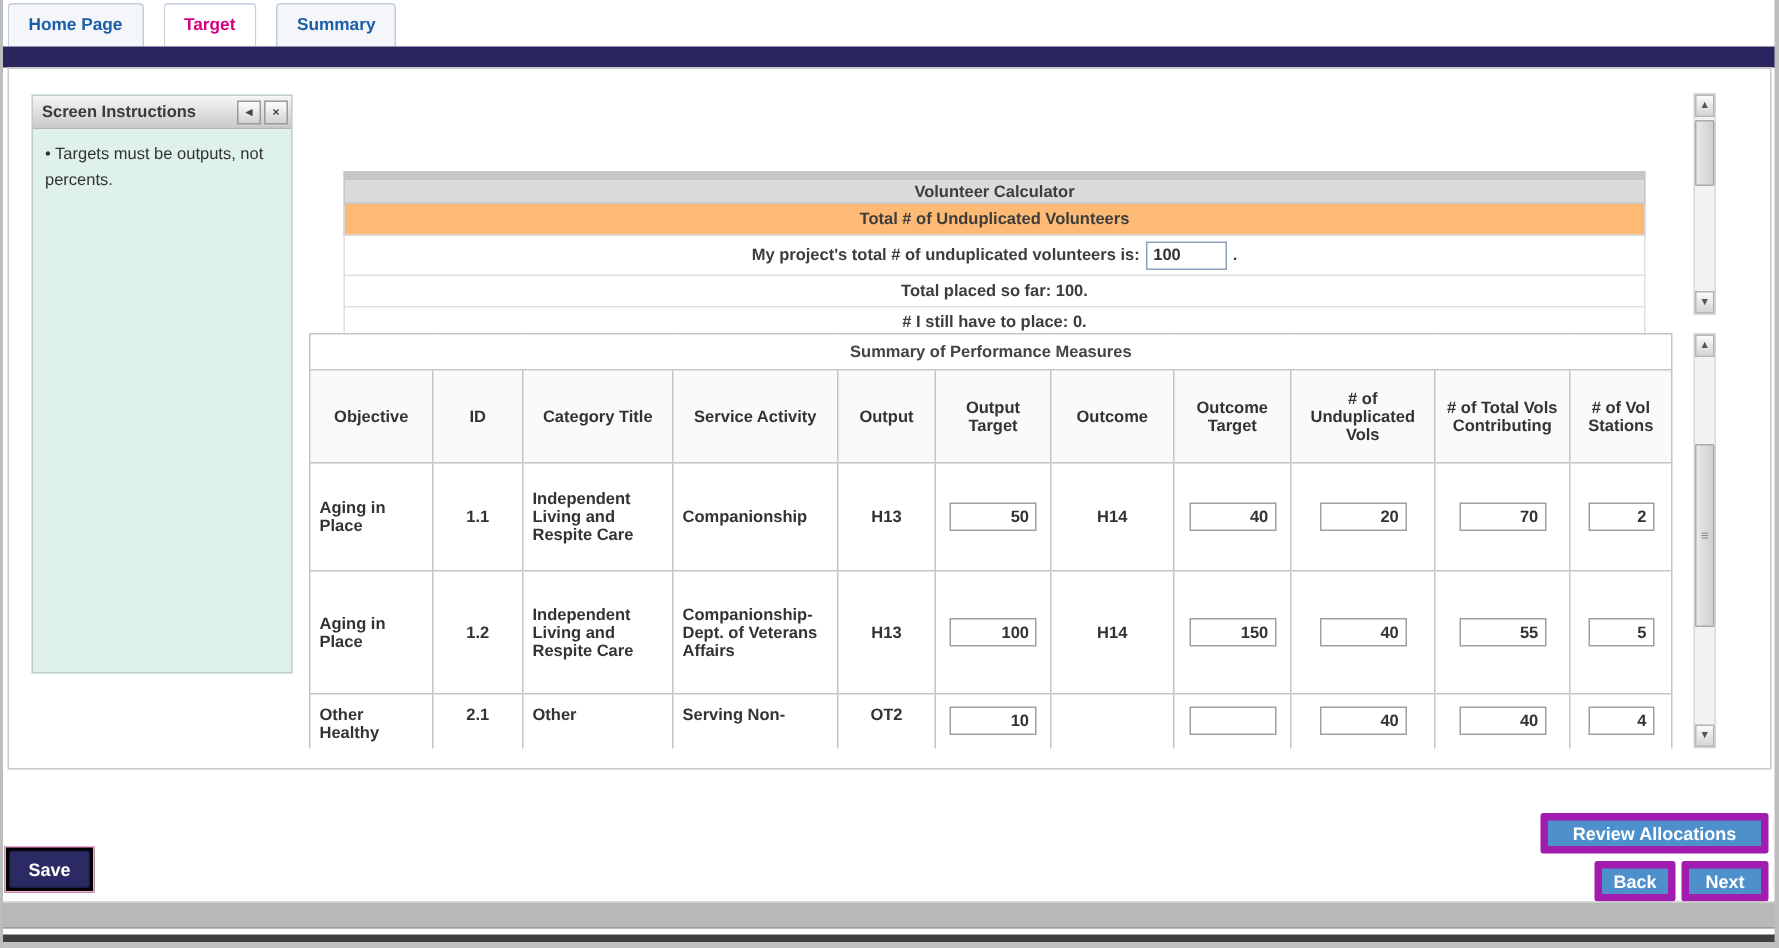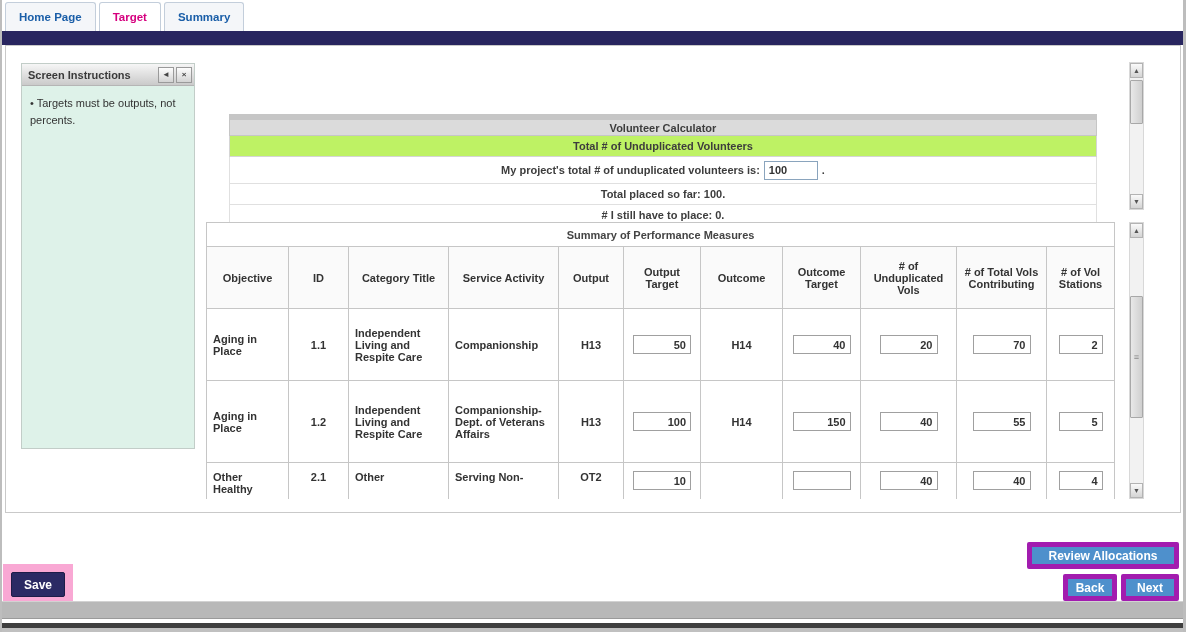--- a/index.html
+++ b/index.html
@@ -11,21 +11,21 @@
     overflow: hidden;
     color: #333;
   }
   .edge { position:absolute; top:0; bottom:0; background:#bdbdbd; z-index:50; }
   .edge.left { left:0; width:2px; }
   .edge.right { right:0; width:3px; }
 
   
   .tabbar {
     position:absolute; left:2px; top:0; right:3px; height:31px;
-    background:#ffffff; display:flex; align-items:flex-end;
+    background:#ffffff; display:flex; align-items:flex-end;gap:10px;
   }
   .tab {
     height:29px; margin-left:3px; padding:0 13px;
     display:flex; align-items:center;
     background:#f4f6f9; border:1px solid #c3cedb; border-bottom:none;
     border-radius:3px 3px 0 0;
     font-size:11.5px; font-weight:bold; color:#1a5ea8; cursor:pointer;
     white-space:nowrap;
   }
   .tab.active { background:#ffffff; color:#d6007f; }
@@ -83,21 +83,21 @@
   .sb-thumb .grip {
     position:absolute; left:50%; top:50%; transform:translate(-50%,-50%);
     font-size:9px; color:#8a8a8a; line-height:6px;
   }
 
   
   .calc-table { position:absolute; left:23px; top:12px; width:868px; font-size:11px; font-weight:bold; color:#3d3d3d; }
   .calc-row { border:1px solid #e0e0e0; border-top:none; min-height:21px;
               display:flex; align-items:center; justify-content:center; text-align:center; }
   .calc-row.title { border-top:6px solid #8b5cf6; border-color:#c6c6c6; background:#dbdbdb; height:22px;margin-top:40px; }
-  .calc-row.subtitle { background:#bef264; height:18px; border-color:#d5d5d5; }
+  .calc-row.subtitle { background:#fdba74; height:18px; border-color:#d5d5d5; }
   .calc-row.inputrow { height:27px; }
   .calc-input {
     width:54px; height:19px; margin:0 4px; border:1px solid #8aa4bd; background:#fff;
     font-family:"Liberation Sans",sans-serif; font-size:11px; font-weight:bold;
     padding:0 4px; color:#333;
   }
 
   
   .summary-table { border-collapse:collapse; table-layout:fixed; width:908px; font-size:11px; color:#333; }
   .summary-table td, .summary-table th { border:1px solid #c6c6c6; padding:5px 6px; vertical-align:middle; }
@@ -110,21 +110,21 @@
     width:58px; height:19px; border:1px solid #a0a0a0; background:#fff;
     font-family:"Liberation Sans",sans-serif; font-size:11px; font-weight:bold;
     text-align:right; padding:0 4px; color:#333;
   }
   tr.row1 td { height:72px; }
   tr.row2 td { height:82px; }
   tr.row3 td { height:70px; vertical-align:top; padding-top:8px; }
 
   
   .save-wrap {
-    position:absolute; left:3px; top:564px; border:6px solid #f9a8d4; padding:2px; background:#f9a8d4;
+    position:absolute; left:3px; top:564px; border:1px solid #f9a8d4; padding:2px; background:#000000;
   }
   .btn {
     font-family:"Liberation Sans",sans-serif; font-weight:bold; font-size:12px;
     color:#fff; cursor:pointer; border-radius:2px;
   }
   .btn-save { display:block; width:54px; height:25px; background:#2b2a64; border:1px solid #1d1c48; }
   .btn-blue { position:absolute; background:#4e90cc; border:5px solid #a21caf;margin-left:20px; }
   .btn-review { left:1007px; top:542px; width:152px; height:27px; }
   .btn-back { left:1043px; top:574px; width:54px; height:27px; }
   .btn-next { left:1101px; top:574px; width:58px; height:27px; }

